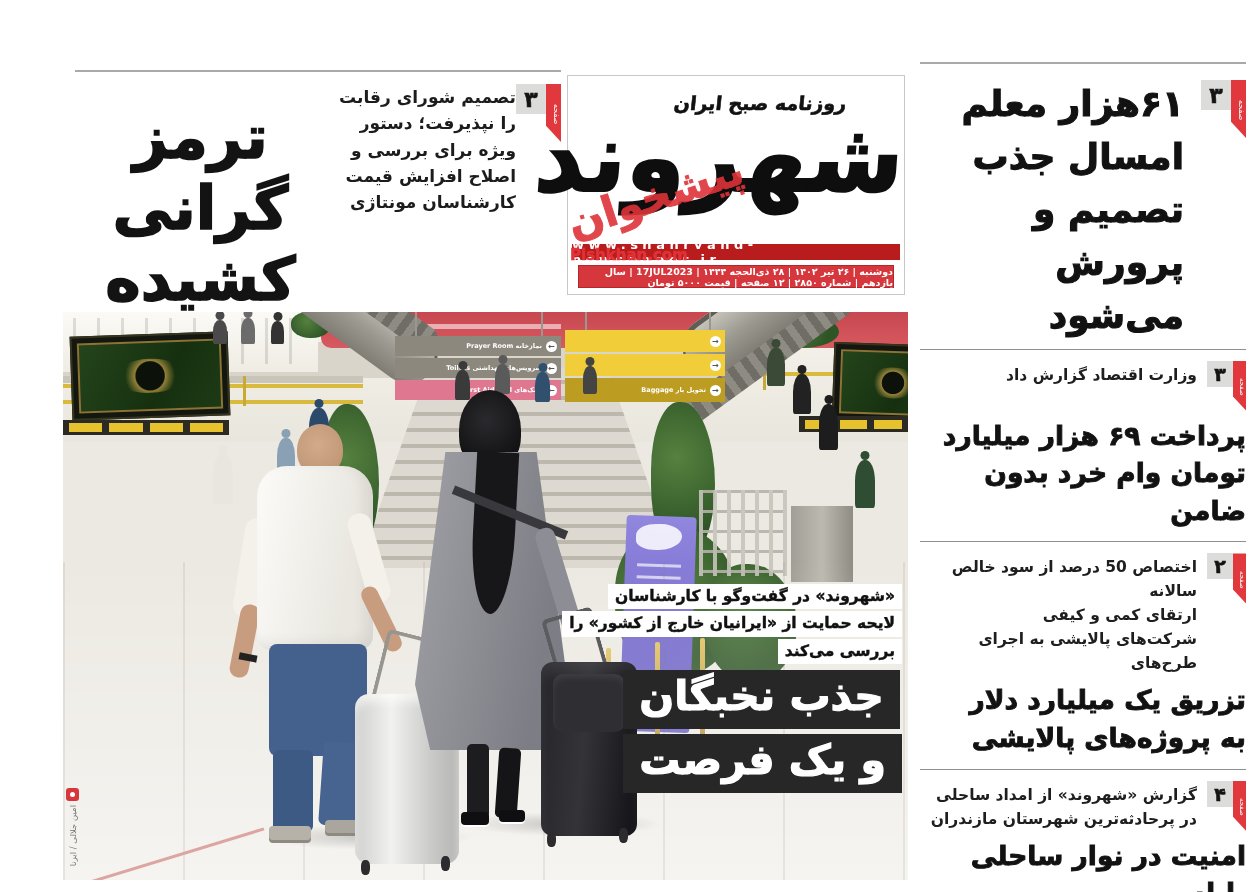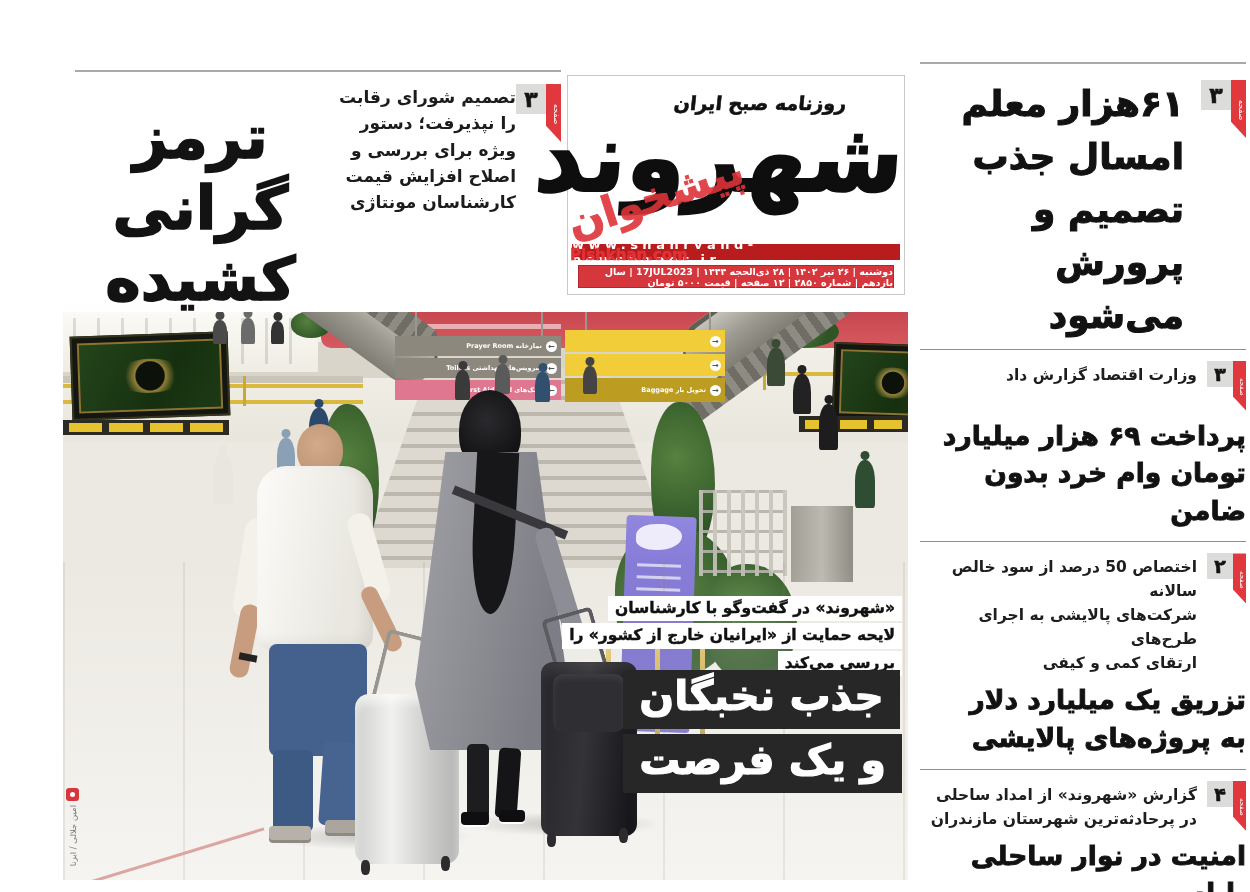--- a/index.html
+++ b/index.html
@@ -170,21 +170,21 @@
   .case-black-handle{left:486px;top:300px;width:44px;height:62px;border:4px solid #5b5b60;border-bottom:none;
     border-radius:6px 6px 0 0;transform:rotate(-16deg);}
 
   .shadow{background:radial-gradient(ellipse,rgba(0,0,0,.18),transparent 70%);}
   .floorline{left:-24px;bottom:16px;width:230px;height:3px;background:#dca5a2;transform:rotate(-17deg);}
   .floor-tiles{left:0;top:250px;width:845px;height:318px;
     background:repeating-linear-gradient(90deg,rgba(140,128,105,.14) 0 2px,transparent 2px 120px),
                linear-gradient(rgba(255,255,255,0),rgba(255,255,255,.5));}
 
   
-  .ph-caption{right:6px;top:284px;width:372px;direction:rtl;z-index:30;}
+  .ph-caption{right:6px;top:272px;width:372px;direction:rtl;z-index:30;}
   .ph-caption div{margin-bottom:2px;}
   .ph-caption span{display:inline-block;background:#ffffff;color:#111;font-size:15.5px;font-weight:bold;
     padding:1px 7px 2px;line-height:1.45;-webkit-text-stroke:.4px #111;}
   .ph-overlay{right:6px;top:358px;display:flex;flex-direction:column;align-items:flex-end;gap:5px;z-index:30;direction:rtl;}
   .ph-overlay div{background:#272727;color:#fff;font-size:41px;font-weight:bold;line-height:1.05;
     padding:5px 16px 11px;-webkit-text-stroke:1.2px #fff;}
 
   .ph-credit{left:2px;top:476px;width:15px;display:flex;flex-direction:column;align-items:center;z-index:30;}
   .ph-credit .cam{width:13px;height:13px;background:#d6373d;border-radius:3px;position:relative;margin-bottom:4px;}
   .ph-credit .cam::after{content:"";position:absolute;left:4px;top:4px;width:5px;height:5px;border-radius:50%;background:#fff;}
@@ -264,22 +264,22 @@
     <div class="rule-thin"></div>
 
     <div class="item">
       <div class="item-top">
         <div class="badge small">
           <span class="num">۲</span>
           <span class="ribbon">صفحه</span>
         </div>
         <div class="item-kicker">
           <div>اختصاص 50 درصد از سود خالص سالانه</div>
+          <div>ارتقای کمی و کیفی</div>
           <div>شرکت‌های پالایشی به اجرای طرح‌های</div>
-          <div>ارتقای کمی و کیفی</div>
         </div>
       </div>
       <div class="item-headline">
         <div>تزریق یک میلیارد دلار</div>
         <div>به پروژه‌های پالایشی</div>
       </div>
     </div>
 
     <div class="rule-thin"></div>
 

